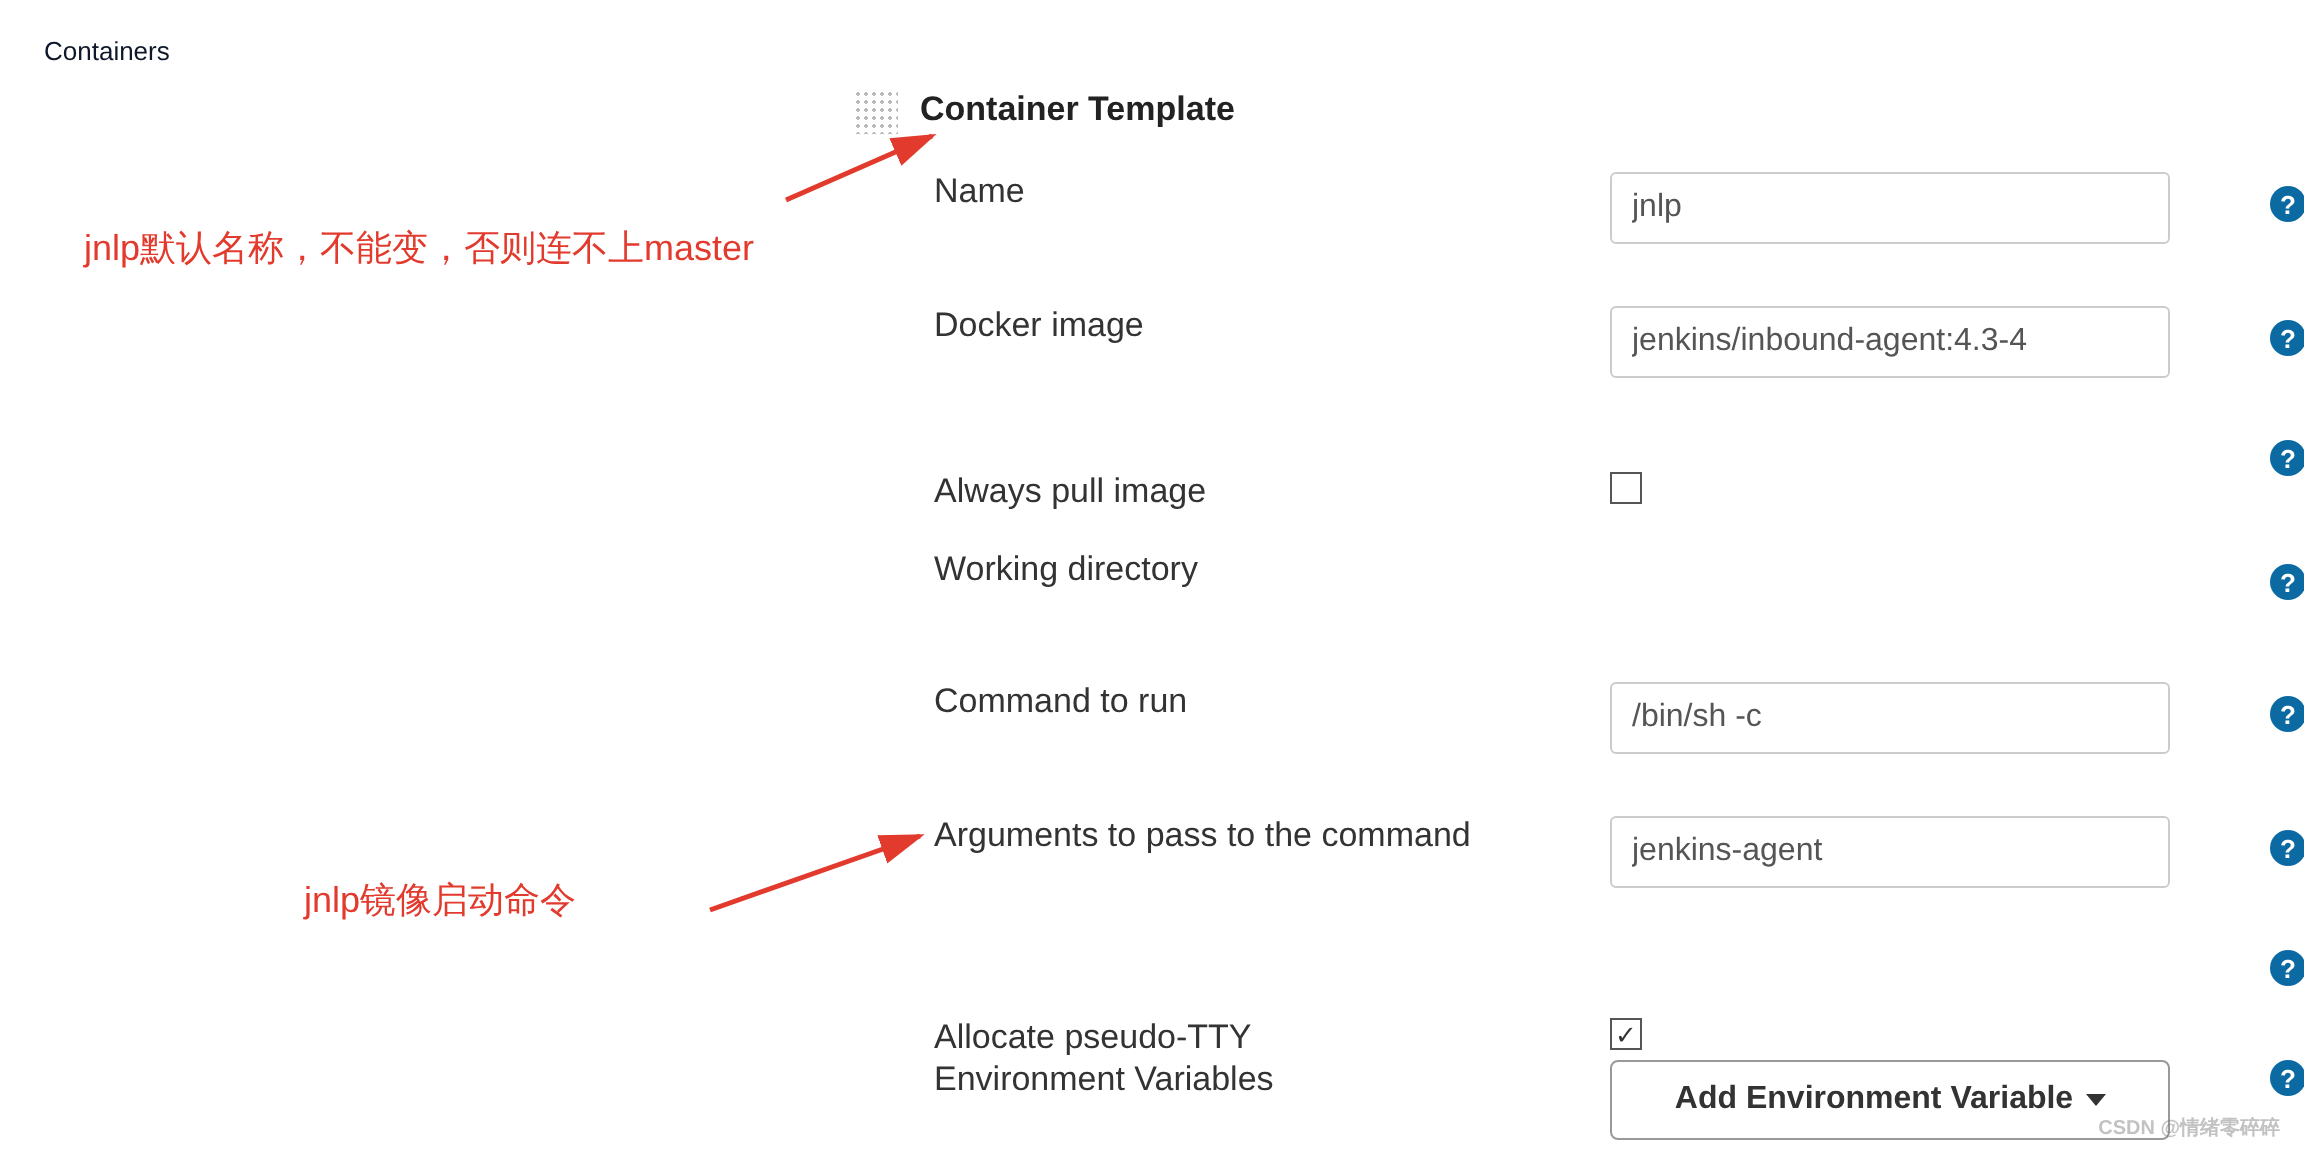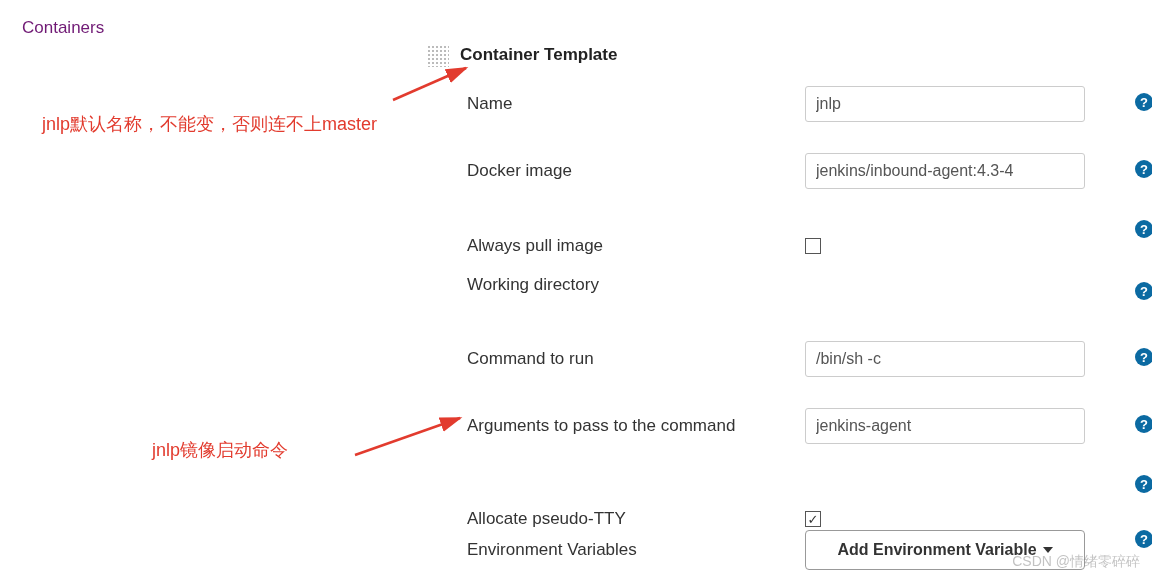--- a/index.html
+++ b/index.html
@@ -10,22 +10,22 @@
   background: #fff;
   width: 1152px;
   height: 579px;
   position: relative;
   overflow: hidden;
 }
 .section-label {
   position: absolute;
   top: 18px;
   left: 22px;
-  font-size: 17px;
-  color: #701a75;
+  font-size: 13px;
+  color: #0f172a;
 }
 .drag-handle {
   position: absolute;
   top: 45px;
   left: 427px;
   width: 22px;
   height: 22px;
   background-image: radial-gradient(circle, #bbb 1px, transparent 1px);
   background-size: 4px 4px;
 }
@@ -34,21 +34,21 @@
   top: 45px;
   left: 460px;
   font-weight: bold;
   font-size: 17px;
   color: #222;
 }
 .form-row {
   position: absolute;
   left: 467px;
   display: flex;
-  align-items: center;
+  align-items: flex-start;
 }
 .form-label {
   width: 338px;
   font-size: 17px;
   color: #333;
 }
 .text-input {
   width: 280px;
   height: 36px;
   border: 1px solid #ccc;
@@ -107,22 +107,23 @@
 .annotation {
   position: absolute;
   color: #e23b2e;
   font-size: 18px;
 }
 .arrow-svg { position: absolute; }
 .watermark {
   position: absolute;
   right: 12px;
   bottom: 8px;
-  font-size: 14px;
+  font-size: 10px;
   color: rgba(120,120,120,0.45);
+  font-weight: bold;
 }
 </style>
 </head>
 <body>
 
 <div class="section-label">Containers</div>
 
 <div class="drag-handle"></div>
 <div class="template-title">Container Template</div>
 

